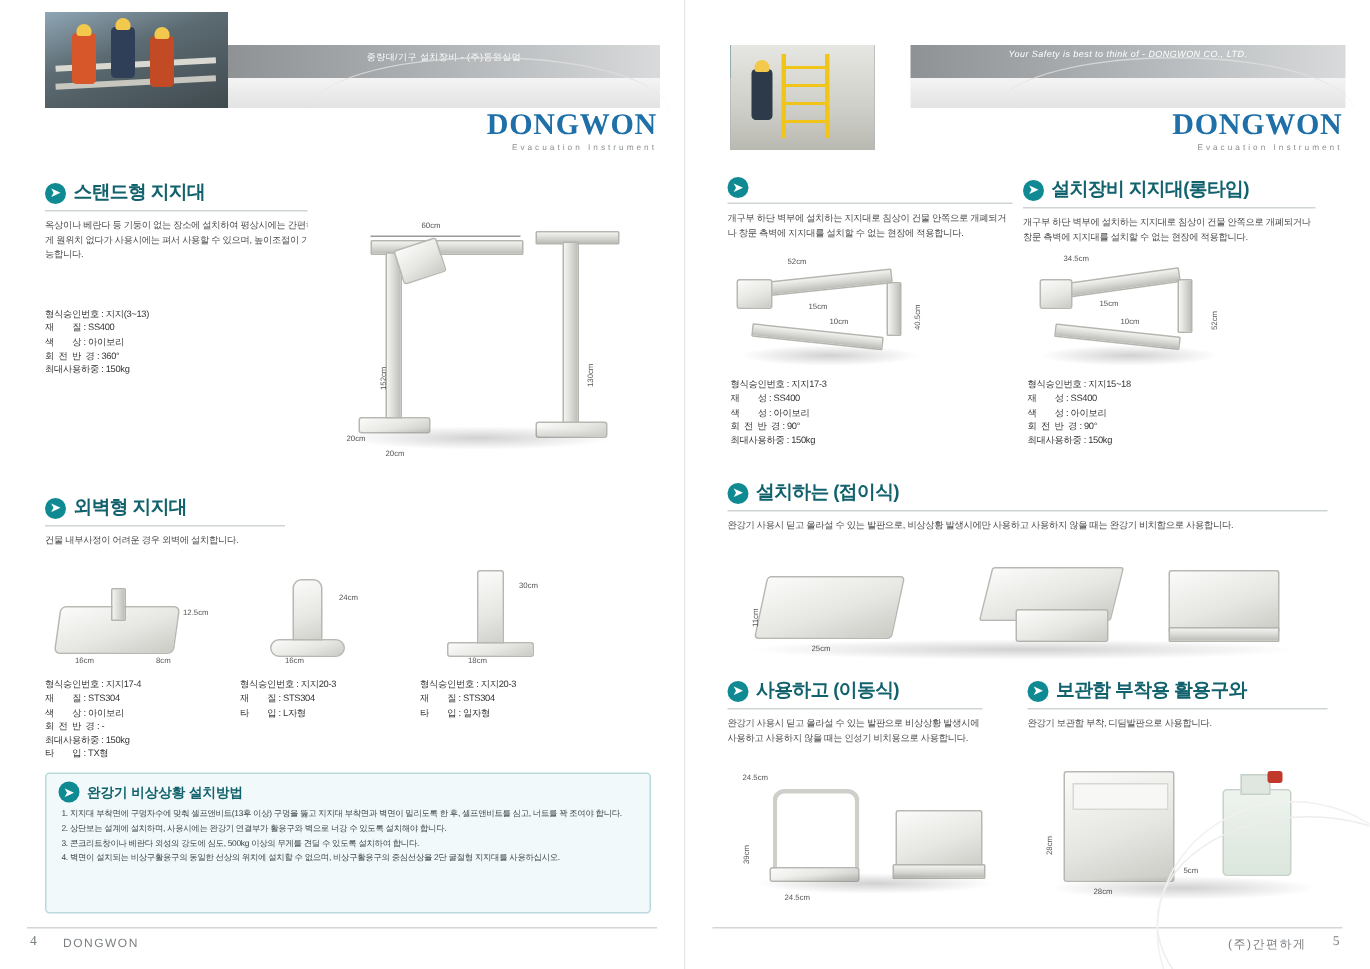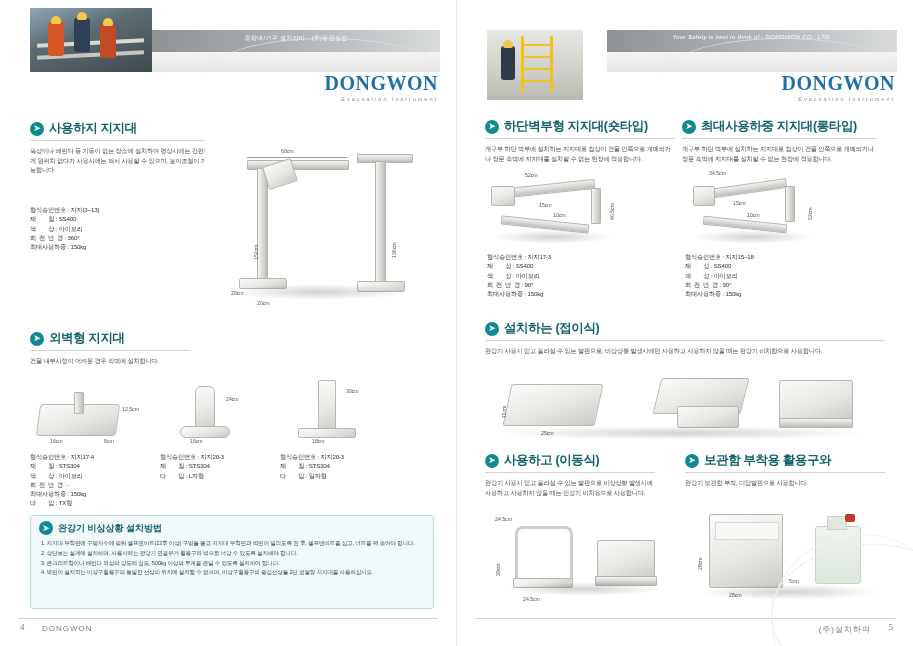--- a/index.html
+++ b/index.html
@@ -310,21 +310,21 @@
       <div class="hdr-swoosh" style="right:10px;"></div>
       <div class="brand">
         <div class="bname">DONGWON</div>
         <div class="bsub">Evacuation Instrument</div>
       </div>
     </div>
 
     <div class="sec" style="left:30px; top:120px; width:180px;">
       <div class="sec-head">
         <span class="chev">➤</span>
-        <span class="sec-title">사용하지 지지대</span>
+        <span class="sec-title">스탠드형 지지대</span>
       </div>
       <div class="sec-underline"></div>
       <div class="sec-desc">옥상이나 베란다 등 기둥이 없는 장소에 설치하여 평상시에는 간편하게 원위치 없다가 사용시에는 펴서 사용할 수 있으며, 높이조절이 가능합니다.</div>
     </div>
 
     <div class="spec" style="position:absolute; left:30px; top:205px; width:170px;">
       <div class="row">형식승인번호 : 지지(3~13)</div>
       <div class="row">재        질 : SS400</div>
       <div class="row">색        상 : 아이보리</div>
       <div class="row">회  전  반  경 : 360°</div>
@@ -440,21 +440,20 @@
       <div class="hdr-swoosh" style="right:10px;"></div>
       <div class="brand">
         <div class="bname">DONGWON</div>
         <div class="bsub">Evacuation Instrument</div>
       </div>
     </div>
 
     <div class="sec" style="left:28px; top:118px; width:190px;">
       <div class="sec-head">
         <span class="chev">➤</span>
-        <span class="sec-title">하단벽부형 지지대(숏타입)</span>
       </div>
       <div class="sec-underline"></div>
       <div class="sec-desc">개구부 하단 벽부에 설치하는 지지대로 침상이 건물 안쪽으로 개폐되거나 창문 측벽에 지지대를 설치할 수 없는 현장에 적용합니다.</div>
     </div>
 
     <div class="prod" style="left:30px; top:168px; width:190px; height:80px;">
       <div class="bar" style="left:10px; top:16px; width:96px; height:8px; transform:rotate(-6deg);"></div>
       <div class="dim" style="left:38px; top:4px;">52cm</div>
       <div class="bar bar-v" style="left:104px; top:20px; width:8px; height:34px;"></div>
       <div class="dim dim-v" style="left:122px; top:52px;">40.5cm</div>
@@ -469,21 +468,21 @@
       <div class="row">형식승인번호 : 지지17-3</div>
       <div class="row">재        성 : SS400</div>
       <div class="row">색        성 : 아이보리</div>
       <div class="row">회  전  반  경 : 90°</div>
       <div class="row">최대사용하중 : 150kg</div>
     </div>
 
     <div class="sec" style="left:225px; top:118px; width:195px;">
       <div class="sec-head">
         <span class="chev">➤</span>
-        <span class="sec-title">최대사용하중 지지대(롱타입)</span>
+        <span class="sec-title">설치장비 지지대(롱타입)</span>
       </div>
       <div class="sec-underline"></div>
       <div class="sec-desc">개구부 하단 벽부에 설치하는 지지대로 침상이 건물 안쪽으로 개폐되거나 창문 측벽에 지지대를 설치할 수 없는 현장에 적용합니다.</div>
     </div>
 
     <div class="prod" style="left:228px; top:168px; width:195px; height:80px;">
       <div class="dim" style="left:24px; top:2px;">34.5cm</div>
       <div class="bar" style="left:16px; top:16px; width:84px; height:8px; transform:rotate(-8deg);"></div>
       <div class="bar bar-v" style="left:100px; top:18px; width:8px; height:34px;"></div>
       <div class="dim dim-v" style="left:122px; top:52px;">52cm</div>
@@ -559,19 +558,19 @@
       <div class="dim" style="left:104px; top:78px;">5cm</div>
       <div style="position:absolute; left:130px; top:26px; width:44px; height:56px; background:linear-gradient(180deg,#eef3ee 0%, #dbe6dc 100%); border:1px solid #c6d2c7; border-radius:3px;"></div>
       <div style="position:absolute; left:142px; top:16px; width:18px; height:12px; background:#e0e6e0; border:1px solid #c6d2c7;"></div>
       <div style="position:absolute; left:160px; top:14px; width:10px; height:8px; background:#c0392b; border-radius:2px;"></div>
       <div class="shadow" style="left:14px; top:84px; width:180px; height:16px;"></div>
     </div>
 
     <div class="footer">
       <div class="line" style="left:18px; right:18px;"></div>
       <div class="pg-num" style="right:20px; top:4px;">5</div>
-      <div class="pg-brand" style="right:42px; top:6px;">(주)설치하며</div>
+      <div class="pg-brand" style="right:42px; top:6px;">(주)간편하게</div>
     </div>
     <div class="arcs"></div>
     <div class="arcs2"></div>
   </div>
 
 </div>
 
 </body></html>

